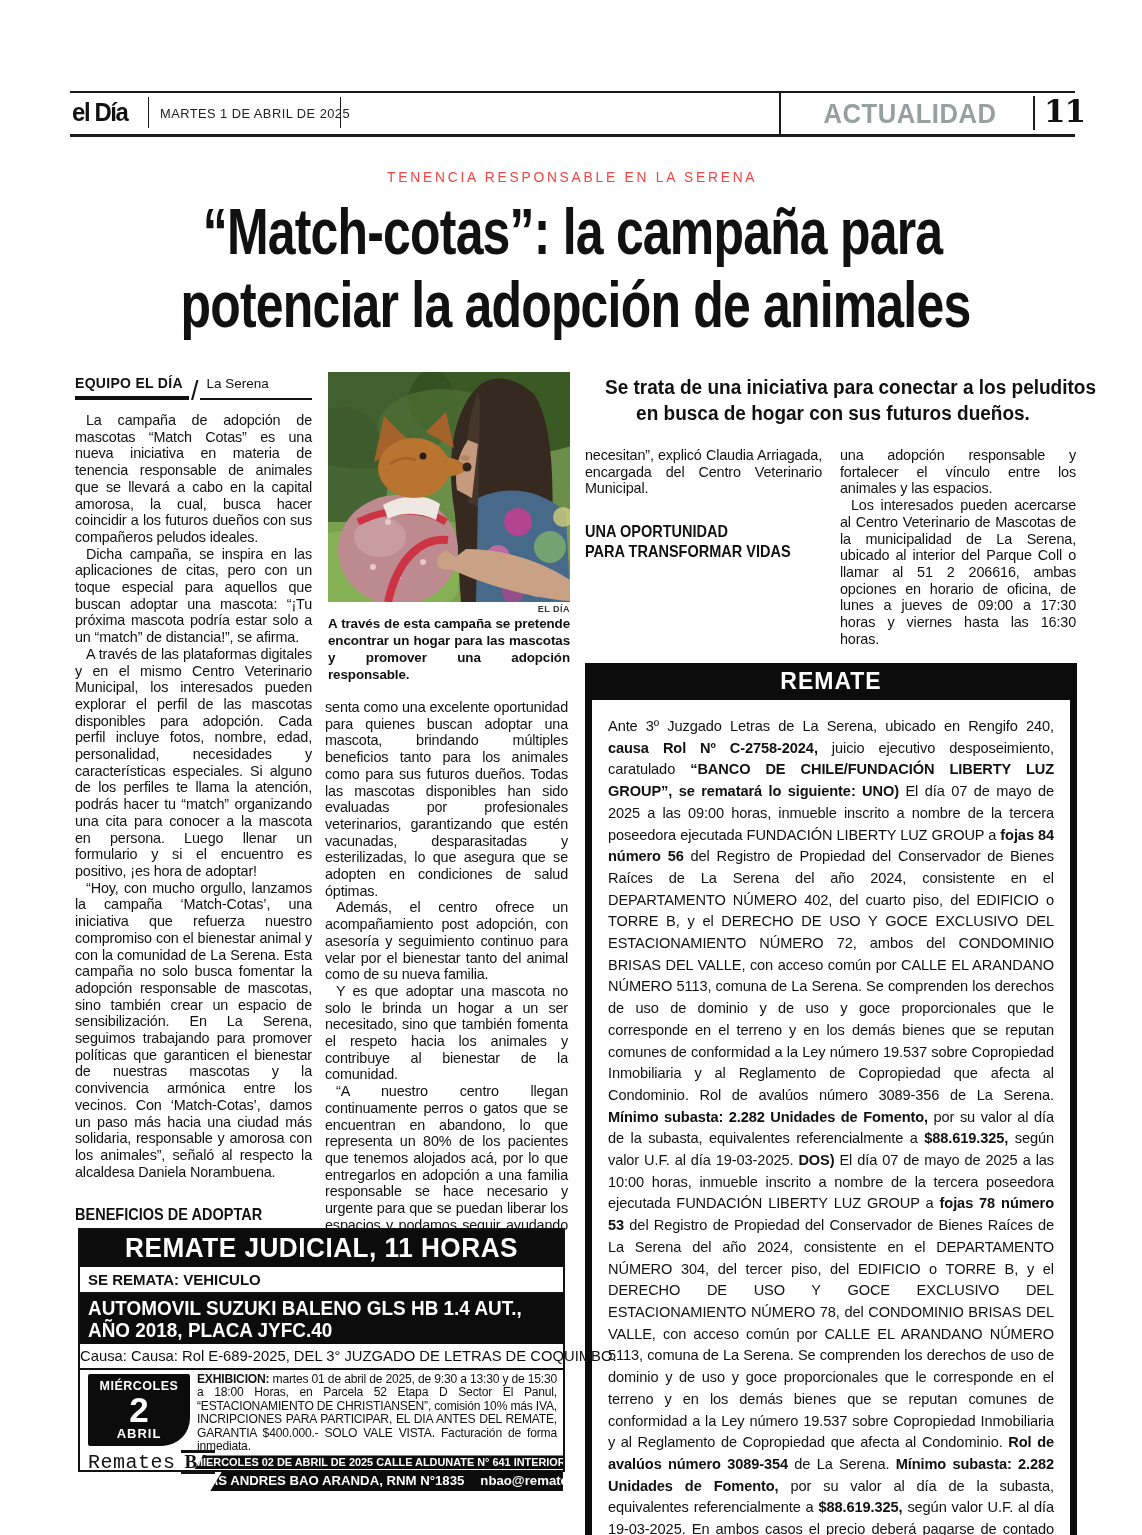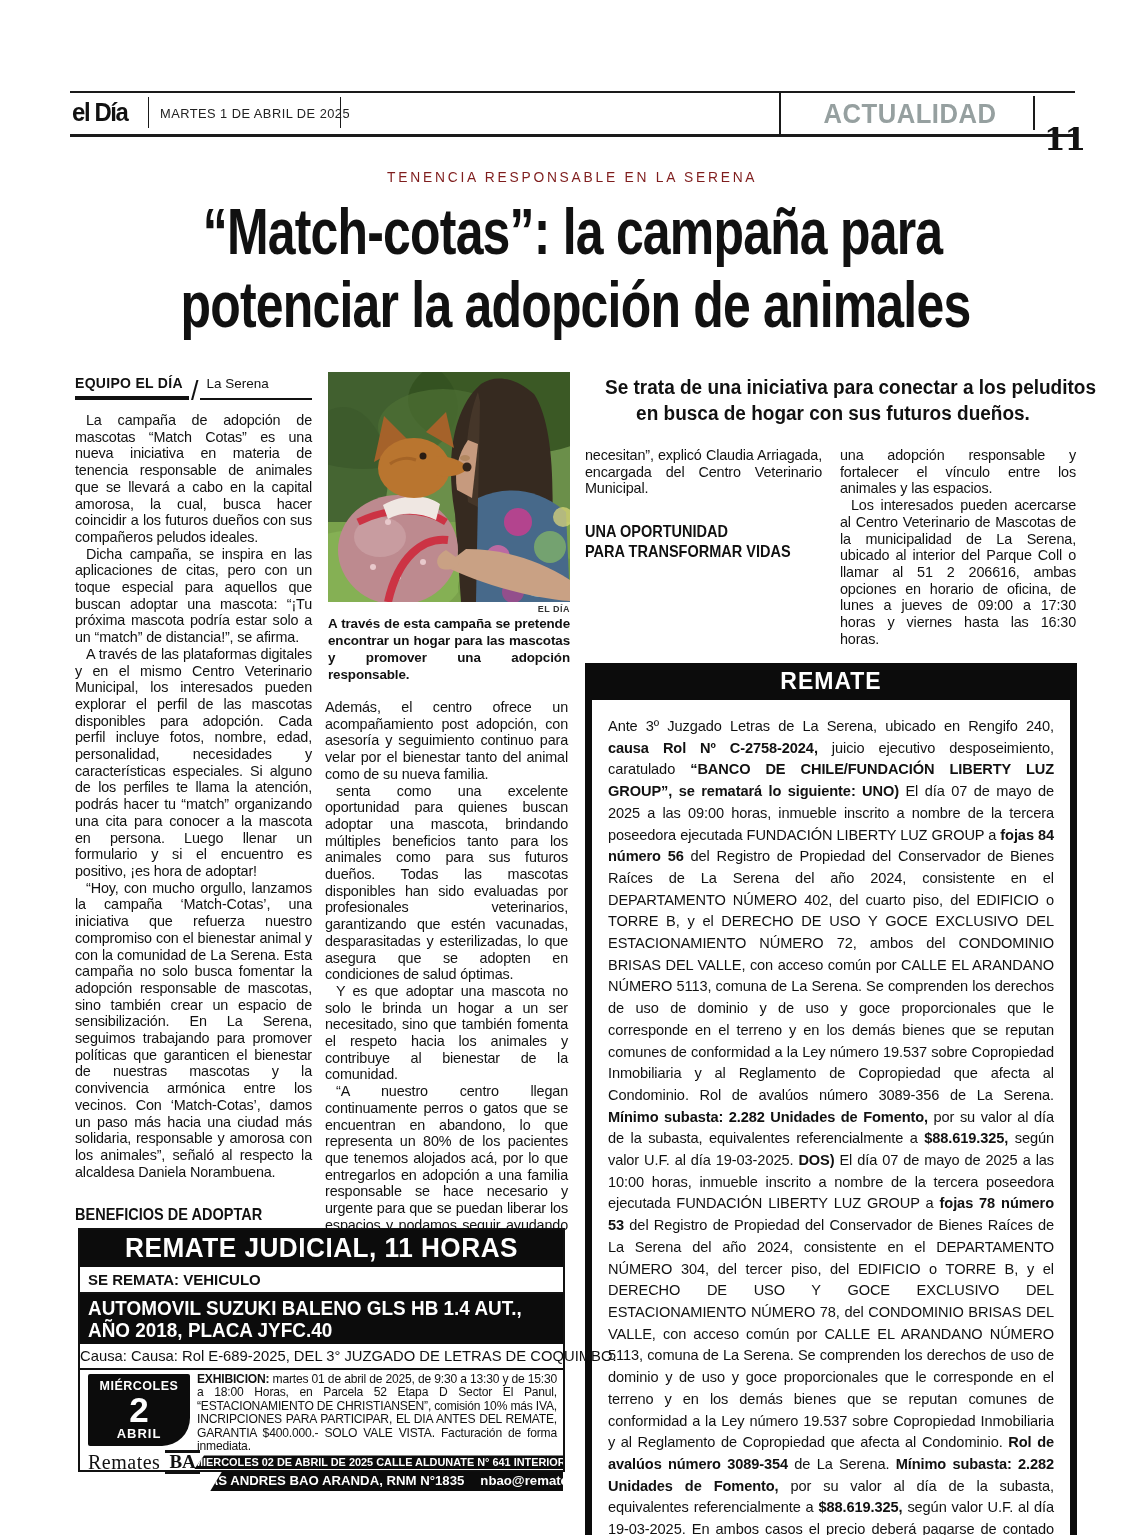--- a/index.html
+++ b/index.html
@@ -10,21 +10,21 @@
   
   .rule-thin{background:#1a1a1a;height:2px;}
   .rule-thick{background:#1a1a1a;height:3px;}
   .vline{background:#1a1a1a;width:2px;}
   .masthead{font-size:26px;font-weight:bold;letter-spacing:-1.5px;transform:scaleX(.92);transform-origin:left;}
   .edition-date{font-size:13.5px;letter-spacing:.5px;color:#222;transform:scaleX(.95);transform-origin:left;white-space:nowrap;}
   .section-label{font-size:27px;font-weight:bold;letter-spacing:.5px;transform:scaleX(.95);transform-origin:center;width:220px;text-align:center;}
   .page-number{font-family:"DejaVu Serif","Liberation Serif",serif;font-size:31px;font-weight:bold;letter-spacing:-1px;}
 
   
-  .kicker{width:1005px;text-align:center;font-size:15px;letter-spacing:3px;color:#7f1d1d;}
+  .kicker{width:1005px;text-align:center;font-size:15px;letter-spacing:3px;color:#ef4444;}
   .kicker span{display:inline-block;transform:scaleX(.92);}
   .headline{width:1005px;text-align:center;font-weight:bold;font-size:64px;line-height:73px;letter-spacing:-1px;}
   .headline div{transform:scaleX(.78);transform-origin:center;white-space:nowrap;}
   .deck{width:480px;text-align:center;font-weight:bold;font-size:20px;line-height:26px;}
   .deck div{transform:scaleX(.95);transform-origin:center;white-space:nowrap;}
 
   
   .byline{display:flex;align-items:flex-end;width:237px;height:28px;}
   .byline .author{font-size:14px;font-weight:bold;letter-spacing:.3px;border-bottom:4px solid #111;padding:0 6px 5px 0;white-space:nowrap;}
   .byline .slash{font-size:27px;font-weight:300;line-height:20px;margin:0 2px -1px 2px;}
@@ -55,40 +55,40 @@
   .ad .avehicle{background:#0c0c0c;color:#fff;font-weight:bold;font-size:19.5px;line-height:22px;padding:3px 8px;}
   .ad .avehicle div{transform:scaleX(.97);transform-origin:left;white-space:nowrap;}
   .ad .arow2{height:24px;line-height:24px;font-weight:normal;font-size:14.8px;border-bottom:2px solid #111;white-space:nowrap;text-align:center;}
   .ad .abottom{position:relative;height:100px;}
   .datebox{position:absolute;left:8px;top:4px;width:102px;height:72px;background:#0c0c0c;color:#fff;text-align:center;
            border-radius:2px 2px 28px 2px;padding-top:5px;box-sizing:border-box;}
   .datebox .wd{font-size:12.5px;font-weight:bold;letter-spacing:.5px;}
   .datebox .dy{font-size:35px;font-weight:bold;line-height:33px;}
   .datebox .mo{font-size:13px;font-weight:bold;letter-spacing:1px;}
   .adlogo{position:absolute;left:8px;top:80px;display:flex;align-items:center;gap:5px;}
-  .adlogo .word{font-family:Liberation Serif, serif;font-size:20px;letter-spacing:.5px;}
+  .adlogo .word{font-family:Liberation Mono, monospace;font-size:20px;letter-spacing:.5px;}
   .adlogo .ba{font-family:"Liberation Serif",serif;font-size:19px;font-weight:bold;border-top:3px solid #111;border-bottom:3px solid #111;padding:0 4px;line-height:18px;}
   .aexh{margin-left:117px;width:360px;font-size:12.1px;line-height:13.4px;text-align:justify;padding-top:3px;letter-spacing:-.2px;}
   .abar1{margin-left:114px;margin-top:2px;background:#0c0c0c;color:#fff;font-weight:bold;font-size:10.9px;height:14px;line-height:14px;text-align:center;clip-path:polygon(10px 0,100% 0,100% 100%,0 100%);white-space:nowrap;}
   .abar2{margin-left:130px;margin-top:2px;background:#0c0c0c;color:#fff;font-weight:bold;font-size:13.2px;height:20px;line-height:20px;display:flex;justify-content:center;gap:16px;clip-path:polygon(12px 0,100% 0,100% 100%,0 100%);white-space:nowrap;}
 </style>
 </head>
 <body>
 
 <div class="page">
 
   <div class="abs rule-thin" style="left:70px;top:91px;width:1005px;"></div>
   <div class="abs masthead" style="left:72px;top:97px;">el Día</div>
   <div class="abs vline" style="left:148px;top:97px;height:31px;width:1px;"></div>
   <div class="abs edition-date" style="left:160px;top:106px;">MARTES 1 DE ABRIL DE 2025</div>
   <div class="abs vline" style="left:340px;top:97px;height:31px;width:1px;"></div>
   <div class="abs vline" style="left:779px;top:91px;height:46px;"></div>
   <div class="abs section-label" style="left:800px;top:99px;color:#96a0a0;">ACTUALIDAD</div>
   <div class="abs vline" style="left:1033px;top:96px;height:34px;width:1.5px;"></div>
-  <div class="abs page-number" style="left:1044px;top:93px;margin-top:28px;">11</div>
+  <div class="abs page-number" style="left:1044px;top:93px;">11</div>
   <div class="abs rule-thick" style="left:70px;top:134px;width:1005px;"></div>
 
   <div class="abs kicker" style="left:70px;top:168px;"><span>TENENCIA RESPONSABLE EN LA SERENA</span></div>
   <div class="abs headline" style="left:70px;top:196px;">
     <div>“Match-cotas”: la campaña para</div>
     <div>potenciar la adopción de animales</div>
   </div>
 
   <div class="abs byline" style="left:75px;top:372px;">
     <span class="author">EQUIPO EL DÍA</span>
@@ -157,22 +157,22 @@
 
       <path d="M242,208 C208,186 172,177 138,177 L116,194 C148,210 200,226 242,229 Z" fill="#c9a184"></path>
       <path d="M118,178 C110,182 106,190 112,196 C120,200 130,196 132,188 Z" fill="#c9a184"></path>
     </svg>
   </div>
   <div class="abs photo-credit" style="left:328px;top:604px;">EL DÍA</div>
   <div class="abs photo-caption" style="left:328px;top:615px;">A través de esta campaña se pretende encontrar un hogar para las mascotas y promover una adopción responsable.</div>
 
   <div class="abs bodycol cont" style="left:325px;top:699px;width:243px;">
     <div>
+        <p>senta como una excelente oportunidad para quienes buscan adoptar una mascota, brindando múltiples beneficios tanto para los animales como para sus futuros dueños. Todas las mascotas disponibles han sido evaluadas por profesionales veterinarios, garantizando que estén vacunadas, desparasitadas y esterilizadas, lo que asegura que se adopten en condiciones de salud óptimas.</p>
         <p>Además, el centro ofrece un acompañamiento post adopción, con asesoría y seguimiento continuo para velar por el bienestar tanto del animal como de su nueva familia.</p>
-        <p>senta como una excelente oportunidad para quienes buscan adoptar una mascota, brindando múltiples beneficios tanto para los animales como para sus futuros dueños. Todas las mascotas disponibles han sido evaluadas por profesionales veterinarios, garantizando que estén vacunadas, desparasitadas y esterilizadas, lo que asegura que se adopten en condiciones de salud óptimas.</p>
         <p>Y es que adoptar una mascota no solo le brinda un hogar a un ser necesitado, sino que también fomenta el respeto hacia los animales y contribuye al bienestar de la comunidad.</p>
         <p>“A nuestro centro llegan continuamente perros o gatos que se encuentran en abandono, lo que representa un 80% de los pacientes que tenemos alojados acá, por lo que entregarlos en adopción a una familia responsable se hace necesario y urgente para que se puedan liberar los espacios y podamos seguir ayudando a aquellos que lo</p>
       </div>
   </div>
 
   <div class="abs deck" style="left:593px;top:374px;">
     <div>Se trata de una iniciativa para conectar a los peluditos</div>
     <div>en busca de hogar con sus futuros dueños.</div>
   </div>
 

